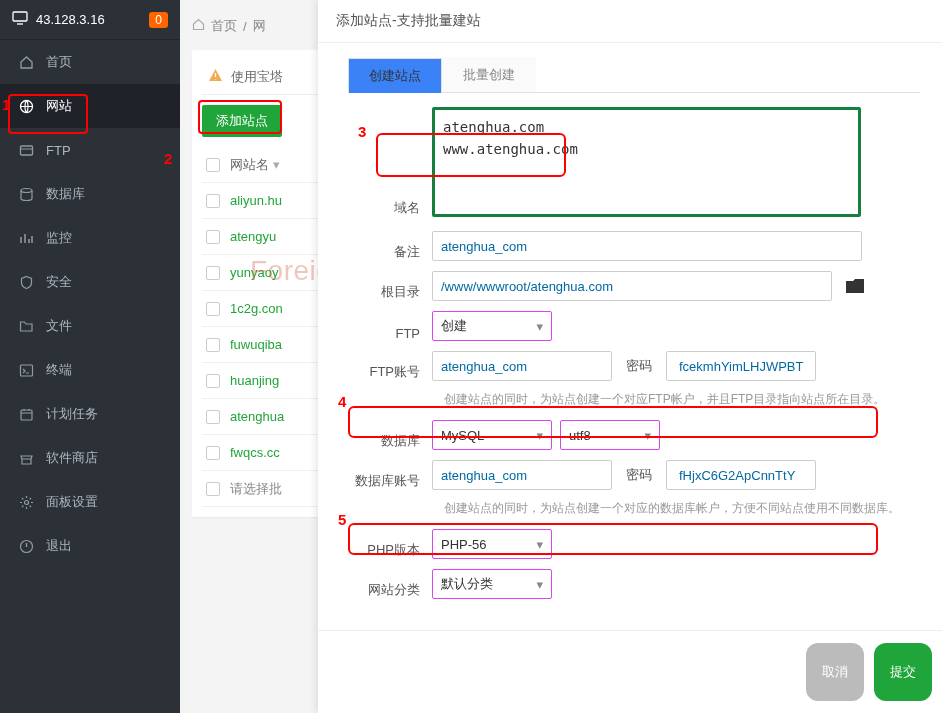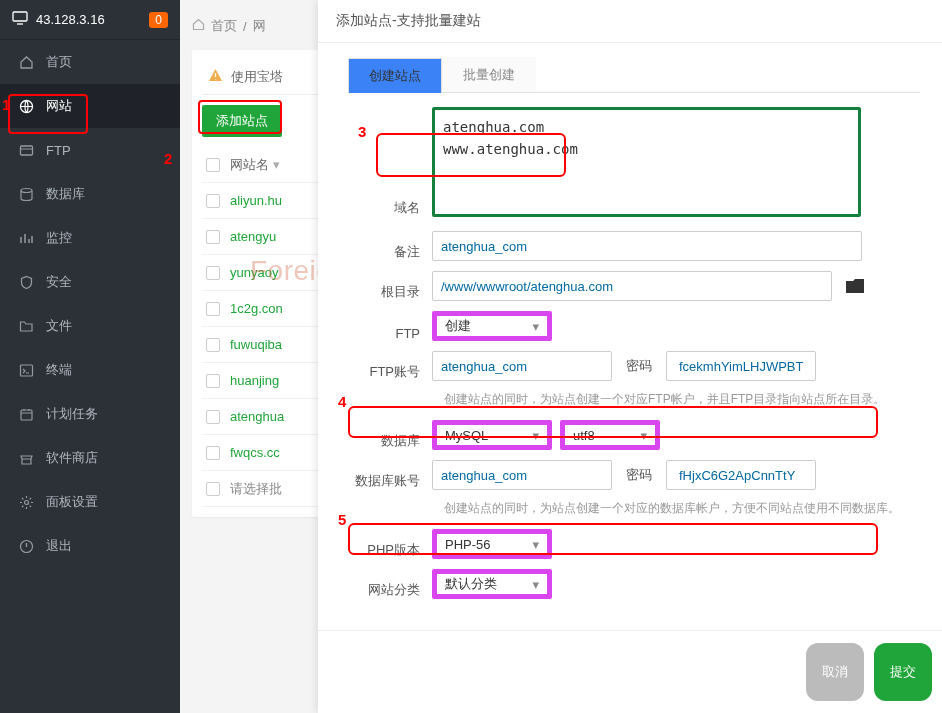--- a/index.html
+++ b/index.html
@@ -41,21 +41,21 @@
 .form-row { display: flex; align-items: flex-end; margin-bottom: 14px; }
 .form-row.compact { margin-bottom: 10px; }
 .lbl { width: 84px; text-align: right; padding-right: 12px; padding-top: 7px; color: #555; font-size: 13px; }
 .ctrl { flex: 1; display: flex; align-items: center; gap: 8px; }
 .txtarea { width: 429px; height: 110px; border: 3px solid #15803d; border-radius: 2px; padding: 6px 8px; font-size: 14px; resize: none; line-height: 1.6; color: #333; }
 .txt { height: 30px; border: 1px solid #ccc; border-radius: 2px; padding: 0 8px; font-size: 13px; color: #0369a1; }
 .txt.w430 { width: 430px; }
 .txt.w400 { width: 400px; }
 .txt.w180 { width: 180px; }
 .txt.w150 { width: 150px; padding-left: 12px; }
-.sel { height: 30px; border: 5px solid #d946ef; border-radius: 2px; padding: 0 24px 0 8px; font-size: 13px; color: #333; background: #fff; display: inline-flex; align-items: center; position: relative; cursor: pointer; min-width: 120px; }
+.sel { height: 30px; border: 1px solid #d946ef; border-radius: 2px; padding: 0 24px 0 8px; font-size: 13px; color: #333; background: #fff; display: inline-flex; align-items: center; position: relative; cursor: pointer; min-width: 120px; }
 .sel::after { content: "▾"; position: absolute; right: 8px; color: #888; }
 .pwd-lbl { color: #555; padding: 0 6px; }
 .help { color: #999; font-size: 12px; margin: 4px 0 0 96px; }
 .folder-icn { width: 18px; height: 14px; background: #333; clip-path: polygon(0 15%, 40% 15%, 50% 0, 100% 0, 100% 100%, 0 100%); margin-left: 6px; cursor: pointer; }
 
 .modal-footer { padding: 12px 18px; border-top: 1px solid #eee; display: flex; justify-content: flex-end; gap: 10px; }
 .btn { padding: 20px 16px; border: none; border-radius: 12px; cursor: pointer; font-size: 13px; }
 .btn-cancel { background: #bbb; color: #fff; }
 .btn-submit { background: #20a53a; color: #fff; }
 

